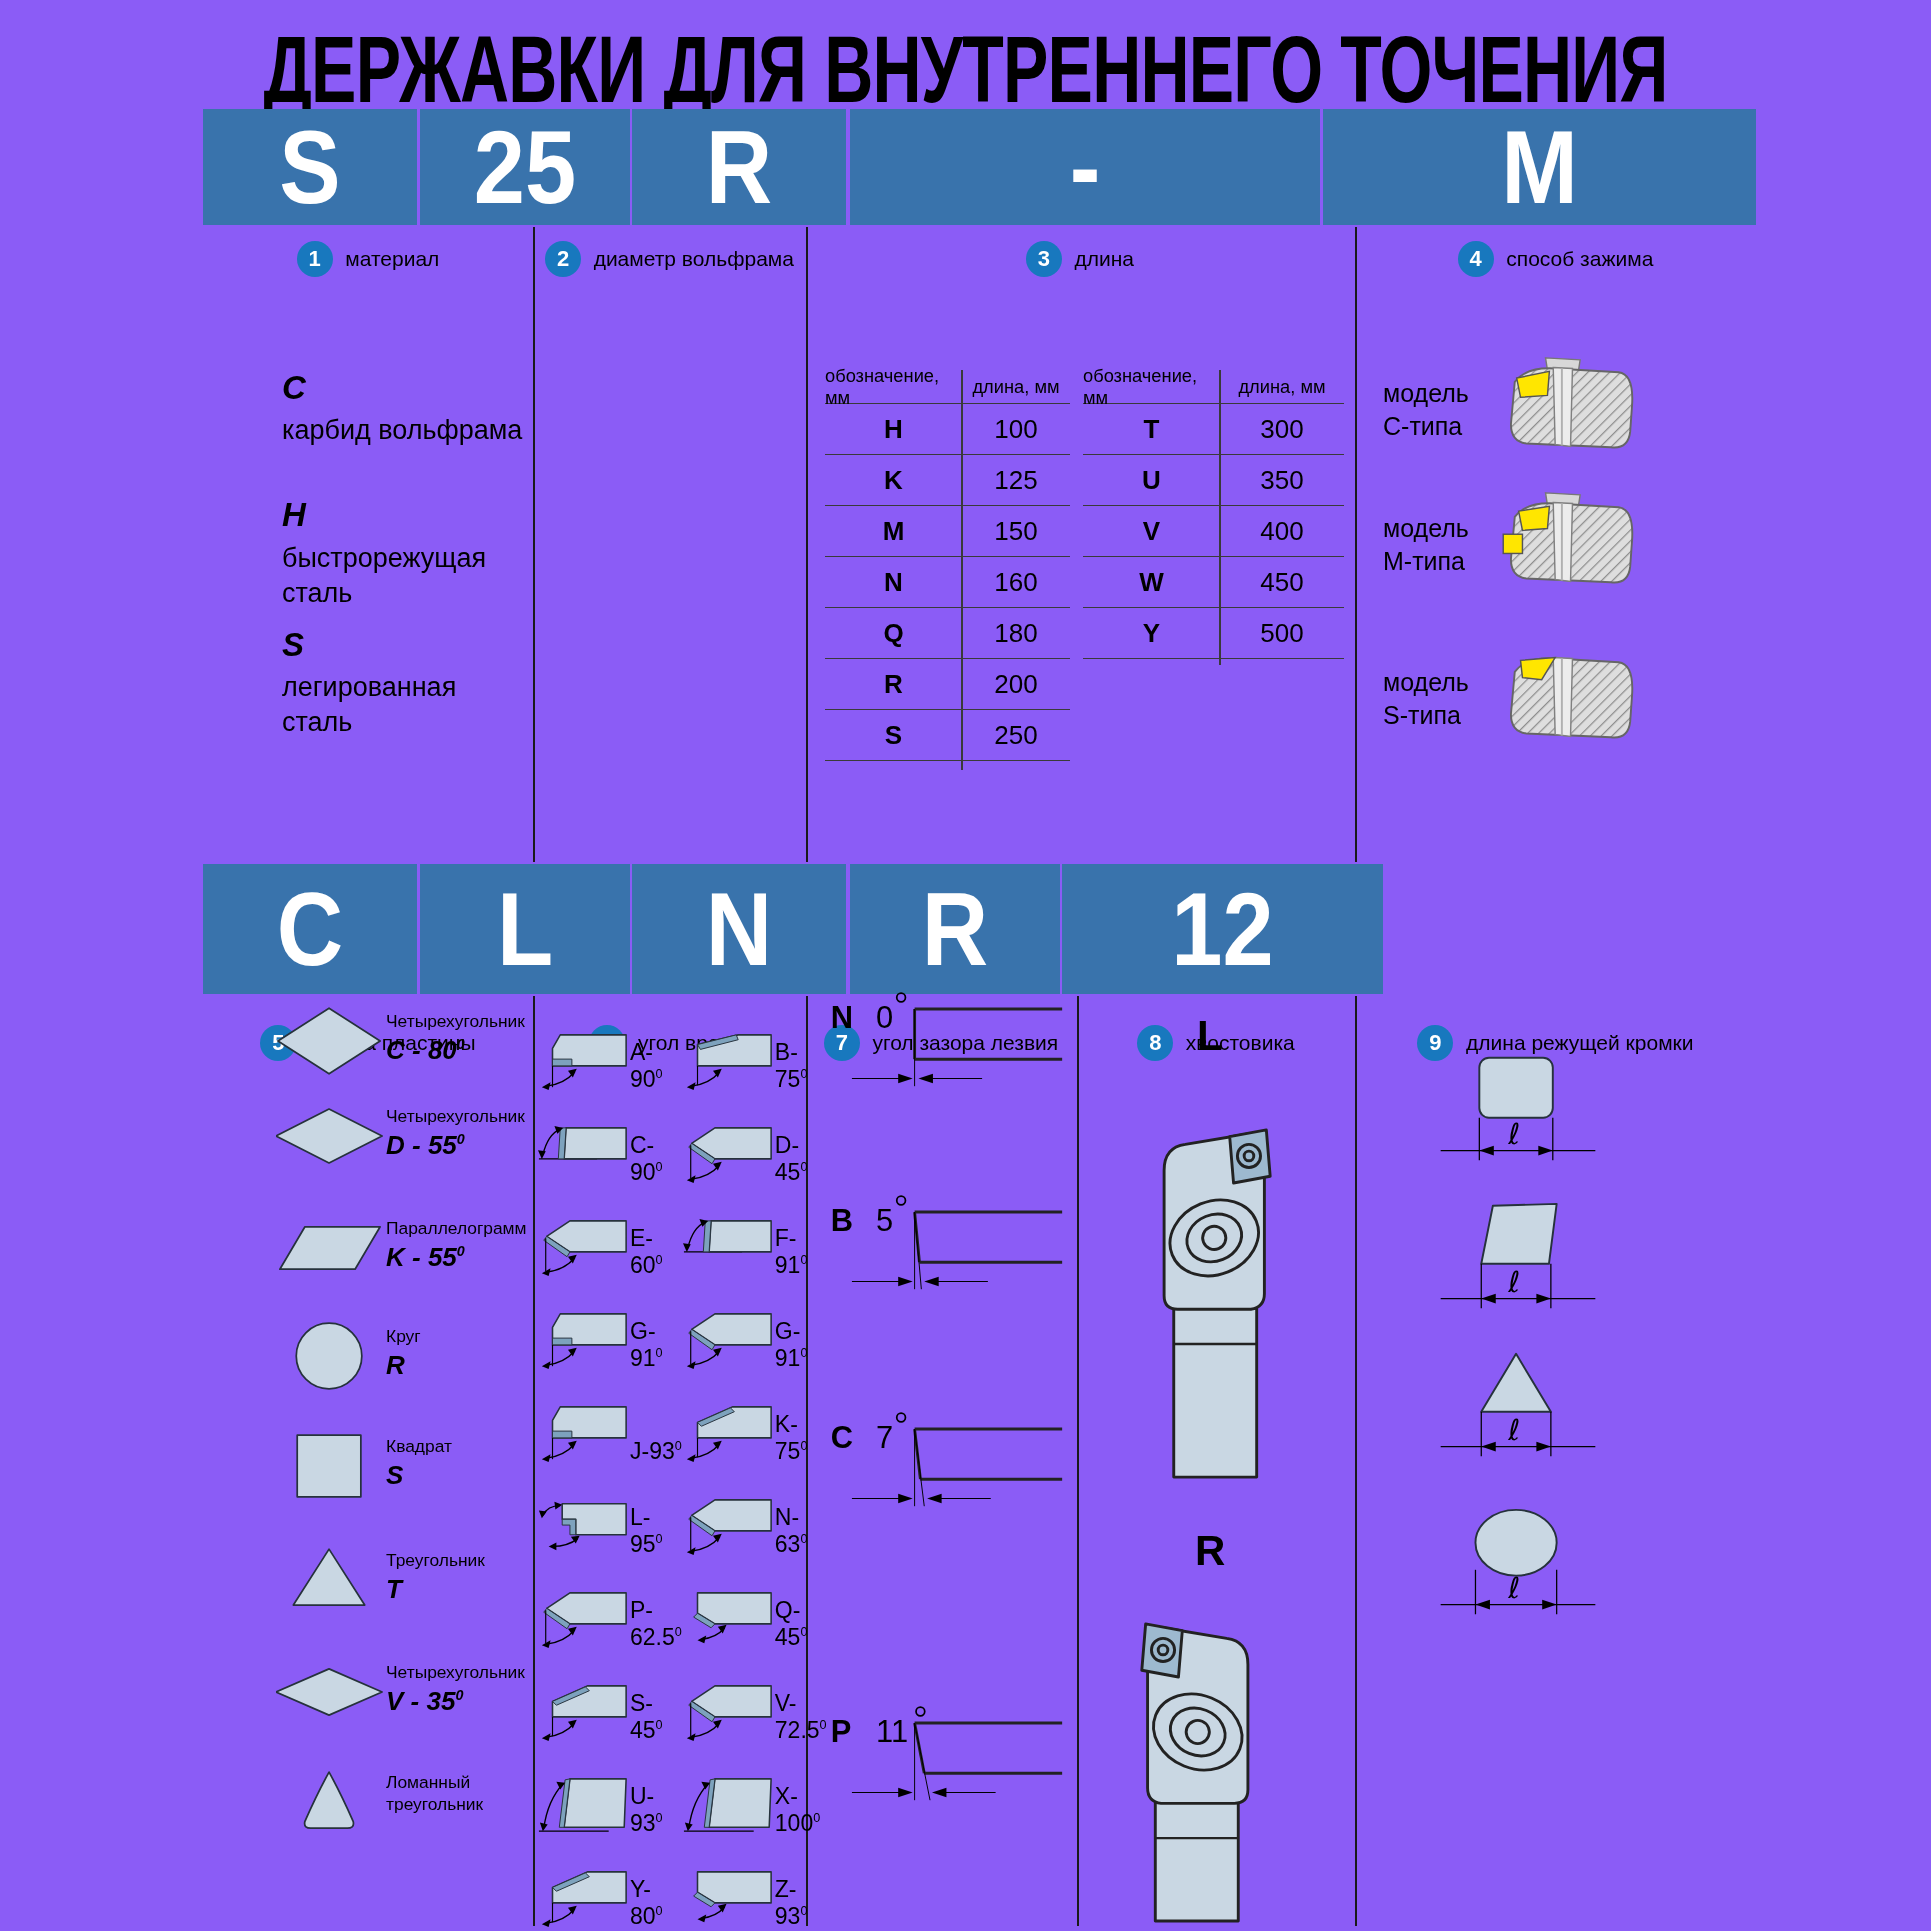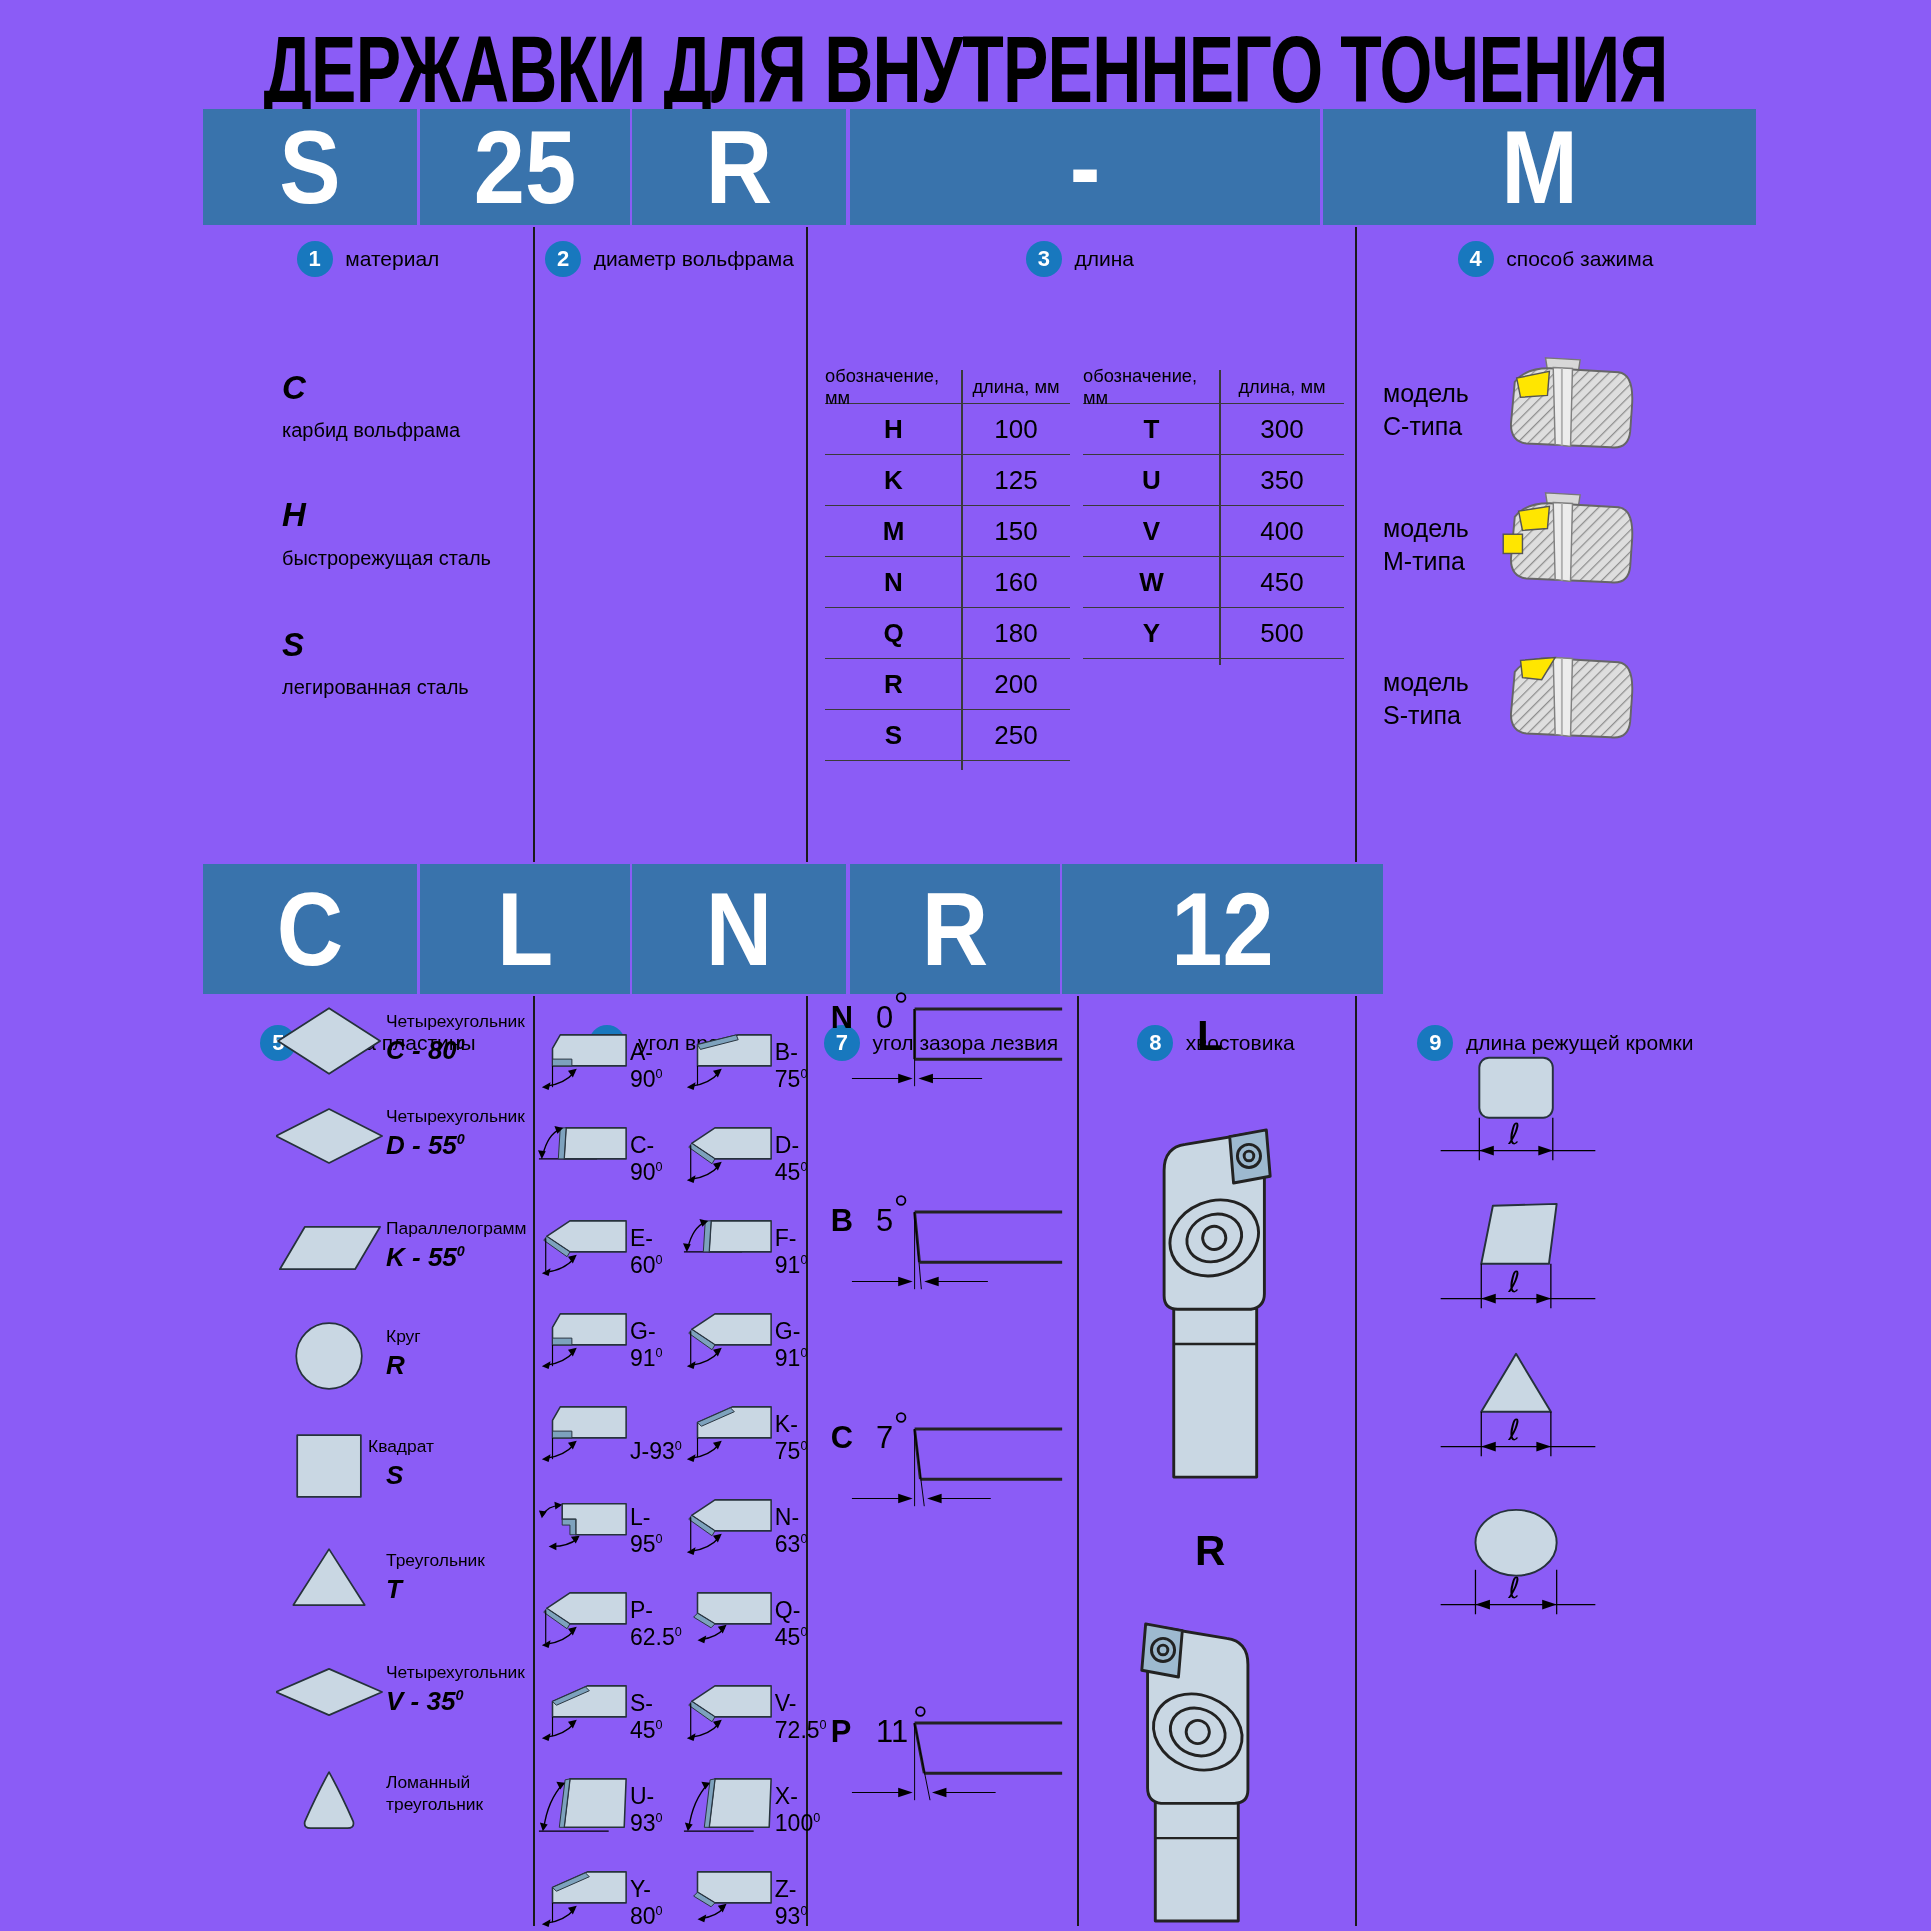--- a/index.html
+++ b/index.html
@@ -10,21 +10,21 @@
          transform:scale(0.80,1.12);transform-origin:center top;}
   .bcell{position:absolute;background:#3973ac;color:#fff;display:flex;align-items:center;
          justify-content:center;font-weight:bold;font-size:92px;}
   .bcell span{display:block;transform:scaleY(1.12);}
   .vdiv{position:absolute;width:1.9px;background:#1a1a1a;}
   .sec-head{position:absolute;height:39px;display:flex;align-items:center;justify-content:center;gap:12.6px;}
   .badge{width:36px;height:36px;border-radius:50%;background:#1878be;color:#fff;font-weight:bold;
          font-size:22px;display:flex;align-items:center;justify-content:center;flex:0 0 auto;}
   .sec-label{font-size:21px;}
   .mat-code{position:absolute;font-size:33px;font-weight:bold;font-style:italic;}
-  .mat-name{position:absolute;font-size:20px;line-height:35px;width:251px;}
+  .mat-name{position:absolute;font-size:27px;line-height:35px;width:251px;}
   .ltable{position:absolute;}
   .lt-row{display:flex;border-bottom:1.9px solid #3a3a3a;}
   .lt-c{display:flex;align-items:center;justify-content:center;}
   .lt-h{font-size:18.3px;}
   .lt-letter{font-size:26px;font-weight:bold;}
   .lt-num{font-size:26px;}
   .clamp-text{position:absolute;font-size:25px;line-height:33px;margin-left:16px;}
   .shape-name{position:absolute;font-size:17.4px;line-height:22px;width:145px;}
   .shape-code{position:absolute;font-size:26px;font-weight:bold;font-style:italic;}
   sup.deg{font-size:0.55em;vertical-align:super;}
@@ -274,21 +274,21 @@
             <circle cx="55" cy="36" r="34"></circle>
           </g>
         </svg></div>
       <div class=" shape-name" style="left: 386px; top: 1325px;">Круг</div>
       <div class=" shape-code" style="left: 386px; top: 1350px;">R</div>
       <div style="position: absolute; left: 276px; top: 1431px; width: 108px; height: 70px;"><svg width="108" height="70" viewBox="0 0 112 72" xmlns="http://www.w3.org/2000/svg">
           <g fill="#c9d7e3" stroke="#26323c" stroke-width="1.8" stroke-linejoin="round">
             <rect x="22" y="4" width="66" height="64"></rect>
           </g>
         </svg></div>
-      <div class=" shape-name" style="left: 368px; top: 1435px;">Квадрат</div>
+      <div class=" shape-name" style="left: 386px; top: 1435px;">Квадрат</div>
       <div class=" shape-code" style="left: 386px; top: 1460px;">S</div>
       <div style="position: absolute; left: 276px; top: 1545px; width: 108px; height: 70px;"><svg width="108" height="70" viewBox="0 0 112 72" xmlns="http://www.w3.org/2000/svg">
           <g fill="#c9d7e3" stroke="#26323c" stroke-width="1.8" stroke-linejoin="round">
             <polygon points="55,4 92,62 18,62"></polygon>
           </g>
         </svg></div>
       <div class=" shape-name" style="left: 386px; top: 1549px;">Треугольник</div>
       <div class=" shape-code" style="left: 386px; top: 1574px;">T</div>
       <div style="position: absolute; left: 276px; top: 1657px; width: 108px; height: 70px;"><svg width="108" height="70" viewBox="0 0 112 72" xmlns="http://www.w3.org/2000/svg">
           <g fill="#c9d7e3" stroke="#26323c" stroke-width="1.8" stroke-linejoin="round">

